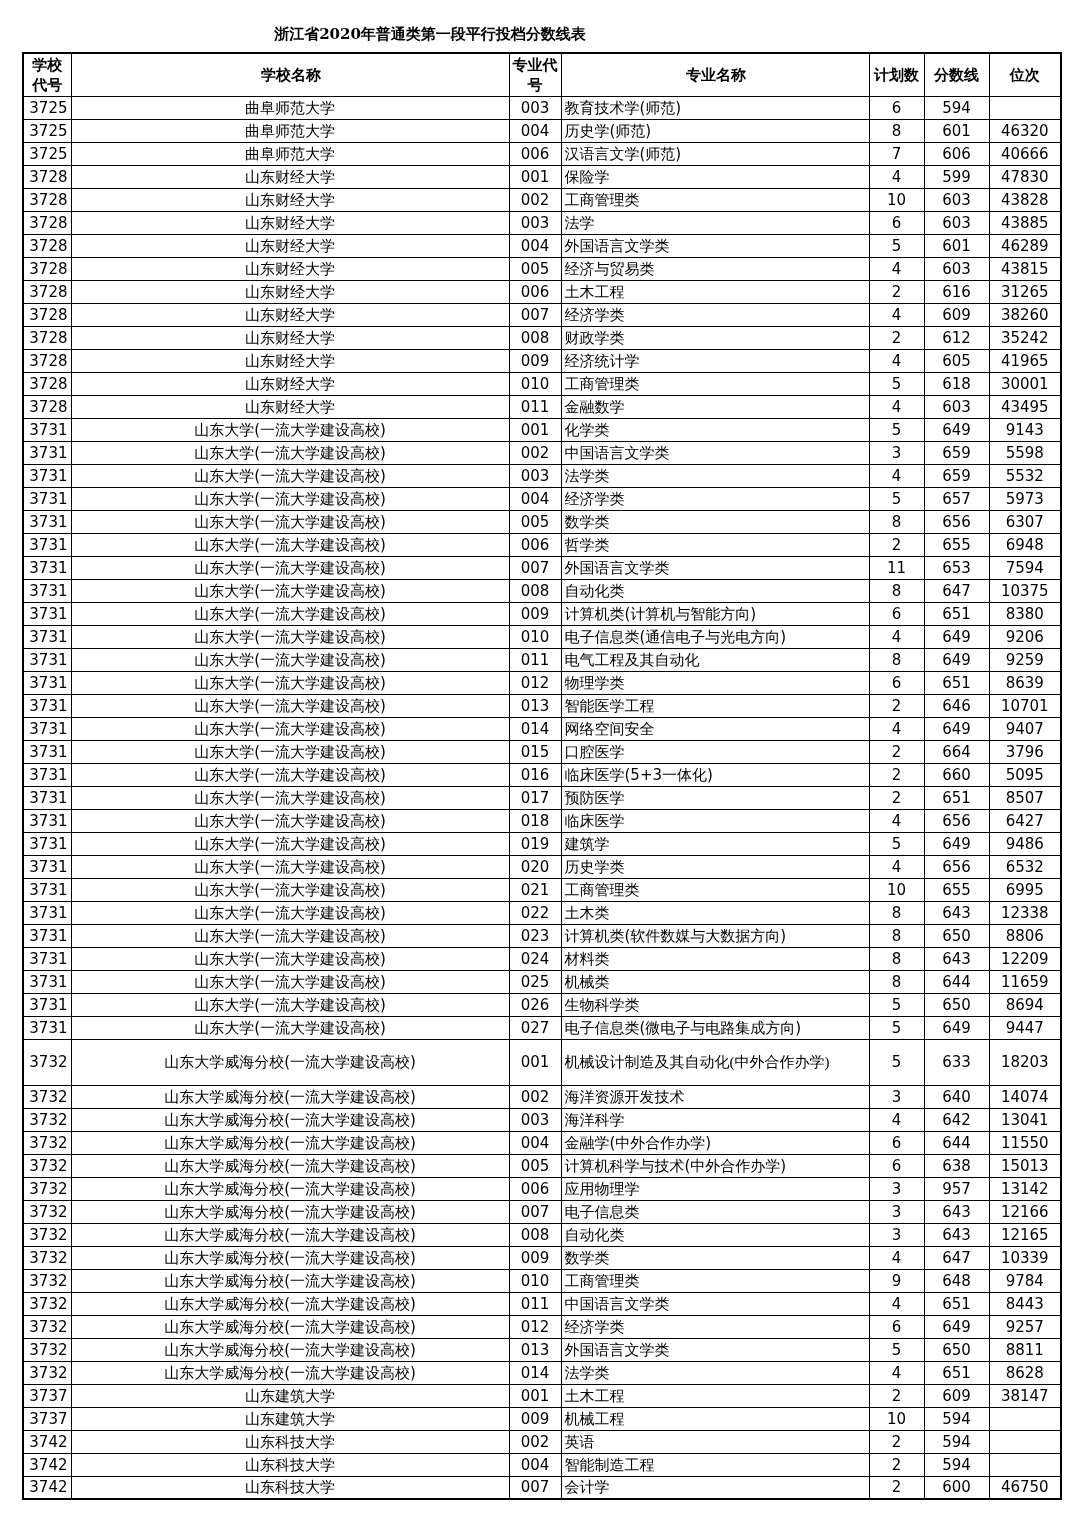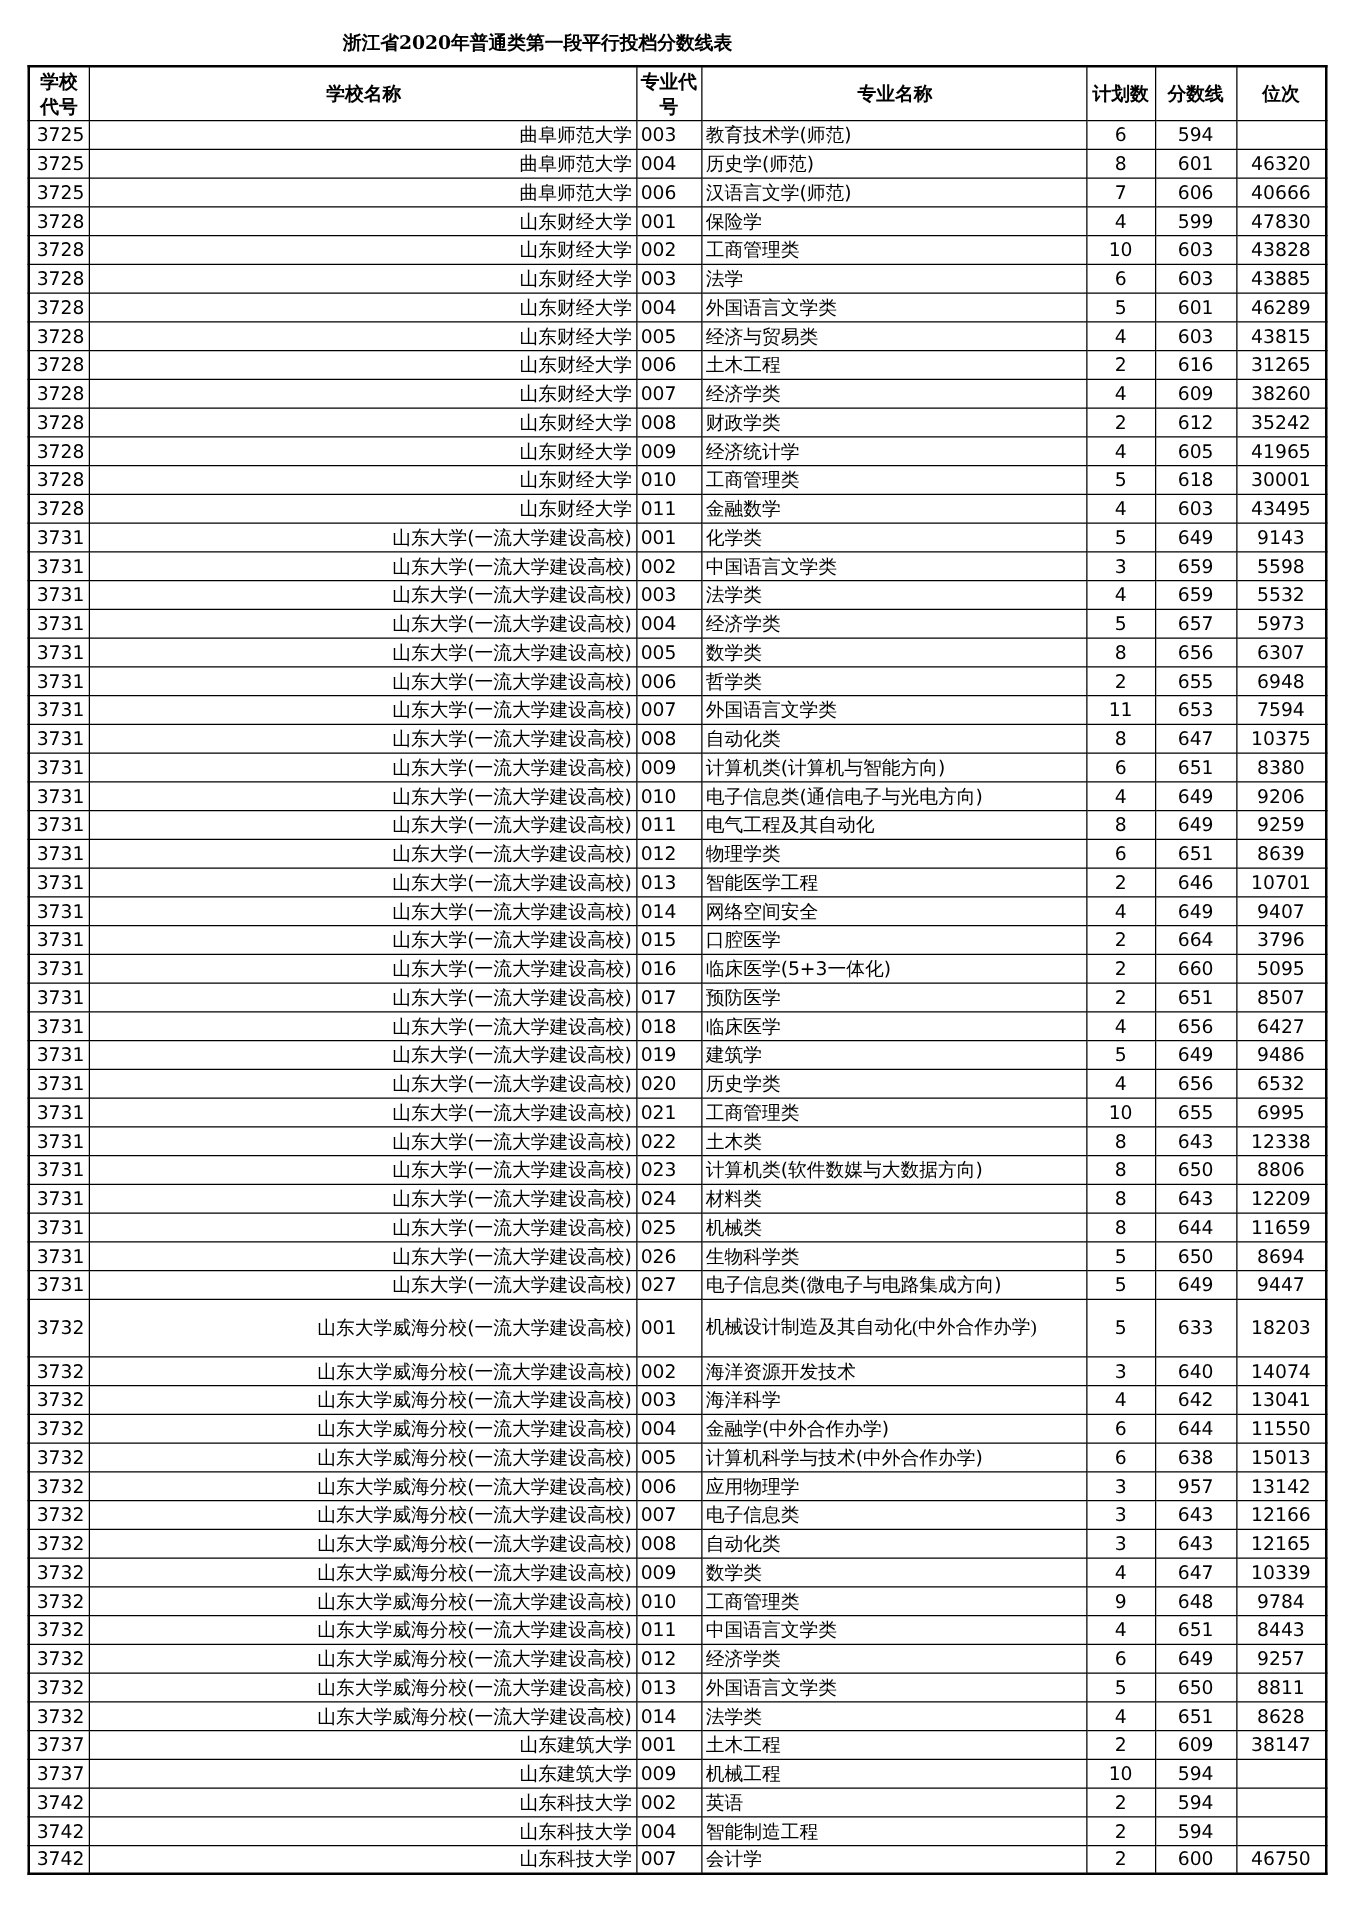--- a/index.html
+++ b/index.html
@@ -70,22 +70,22 @@
     line-height: 20px;
     white-space: normal;
     font-family: "DejaVu Serif", "Liberation Serif", serif;
     font-size: 15px;
   }
   thead th.hdr-left {
     text-align: left;
     padding-left: 5px;
   }
   td.cell-school-code { text-align: right;  padding-left: 4px; }
-  td.cell-school-name { text-align: right;  padding-left: 5px; }
-  td.cell-major-code  { text-align: left; padding-right: 4px; }
+  td.cell-school-name { text-align: center;  padding-left: 5px; }
+  td.cell-major-code  { text-align: center; padding-right: 4px; }
   td.cell-major-name  { text-align: left;  padding-left: 4px; }
   td.cell-plan        { text-align: center; }
   td.cell-score       { text-align: center; }
   td.cell-rank        { text-align: center; }
 
   tr.row-tall td {
     height: 46px;
   }
   tr.row-tall td.cell-major-name {
     white-space: normal;

